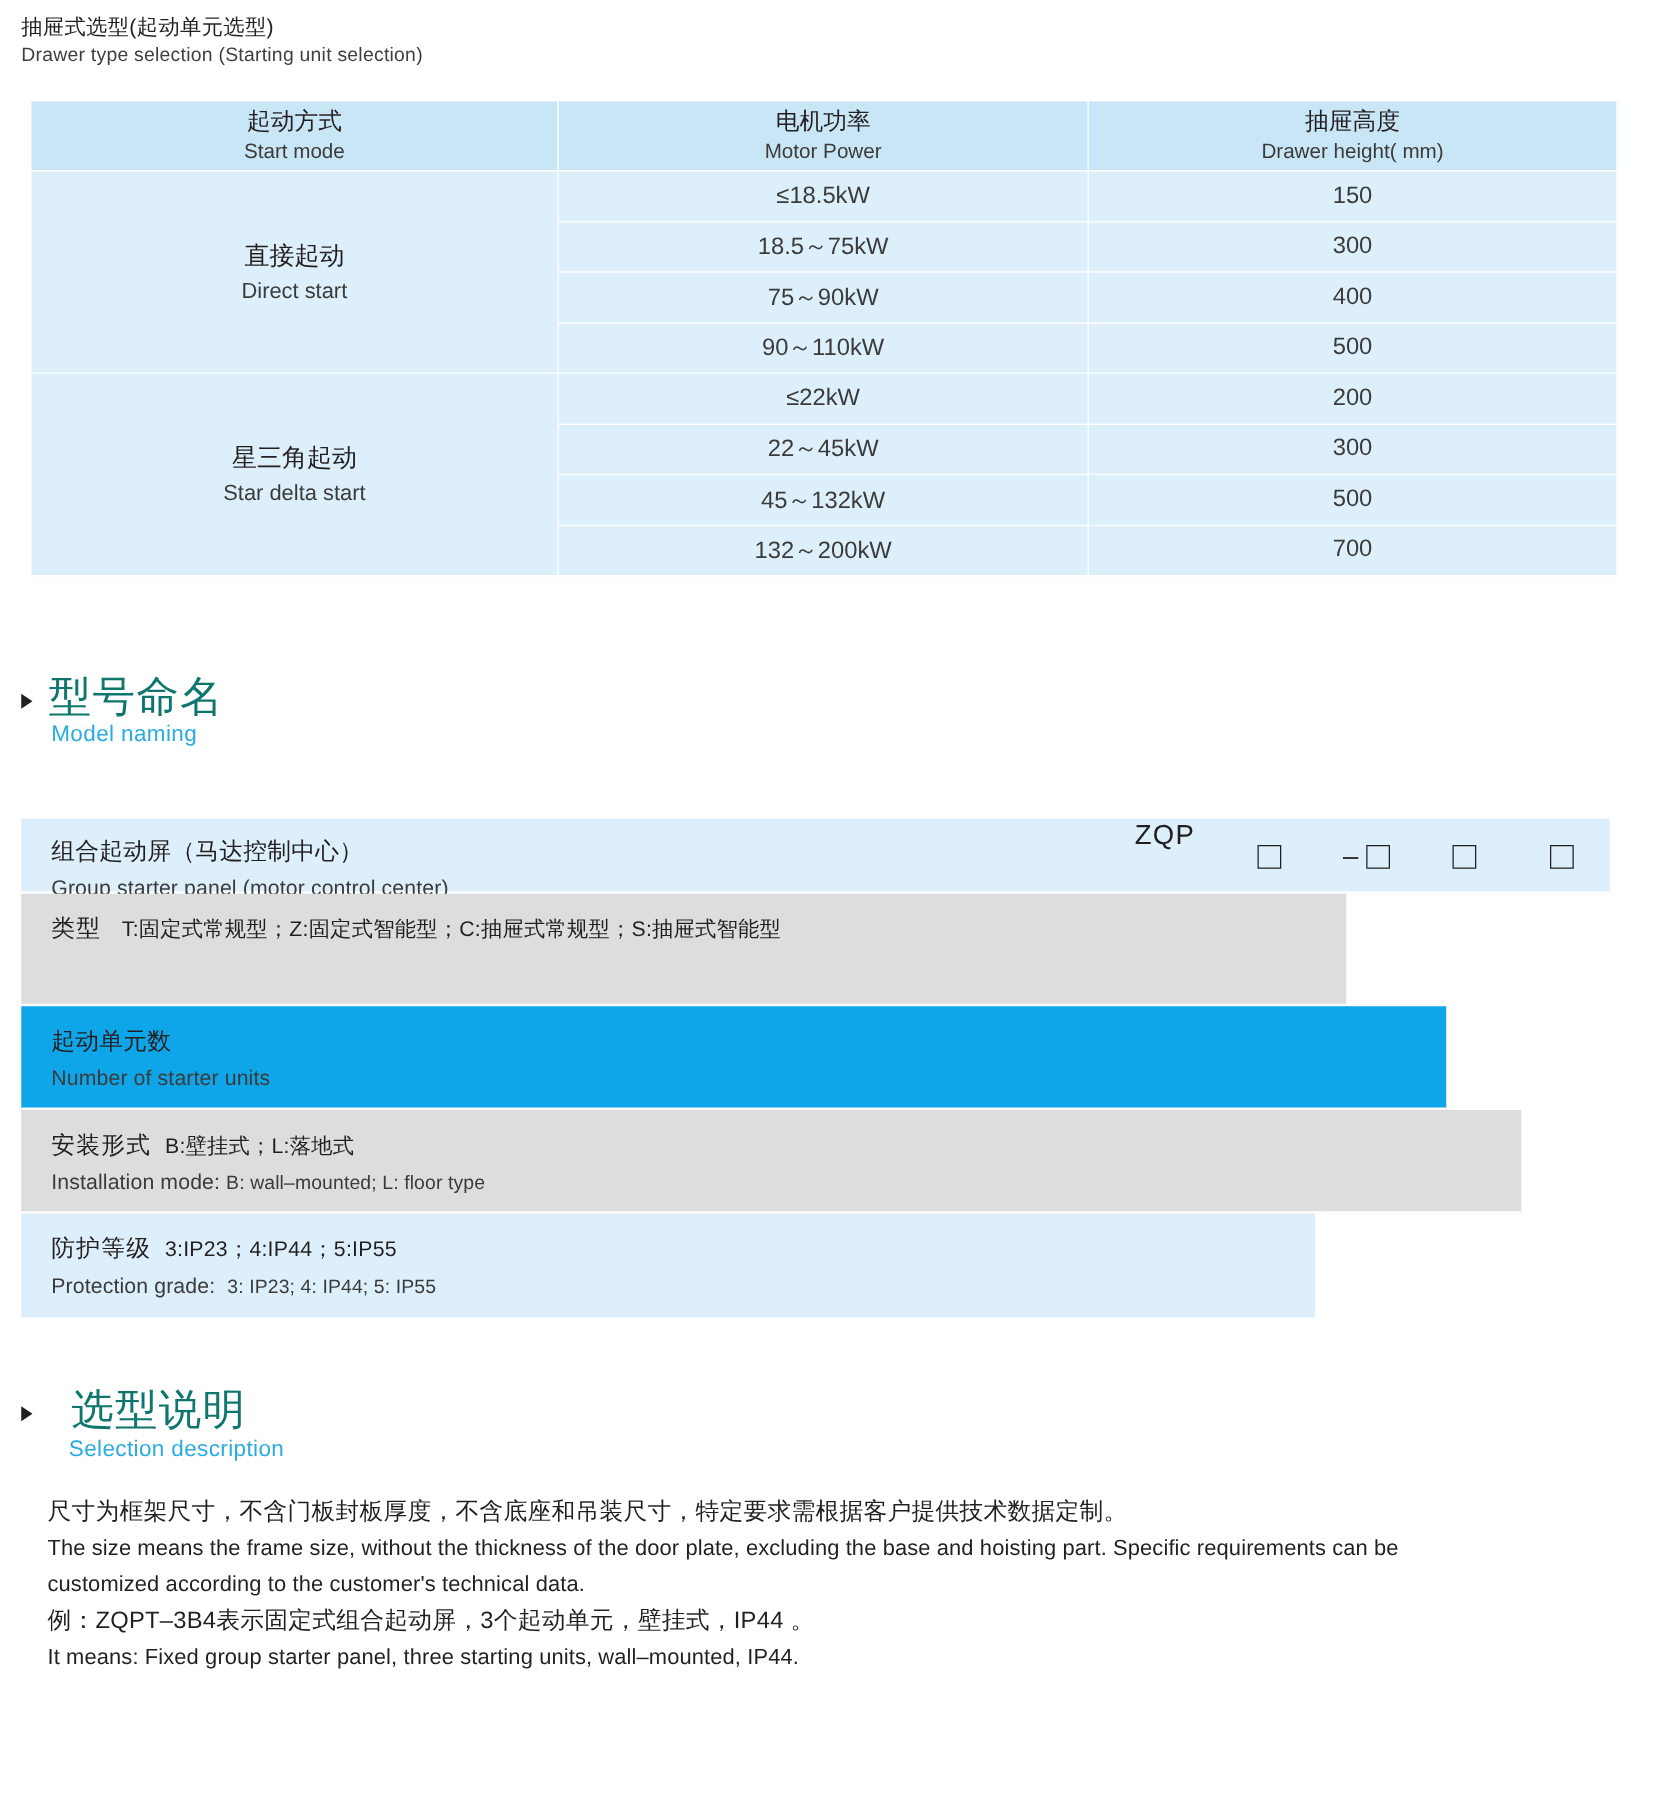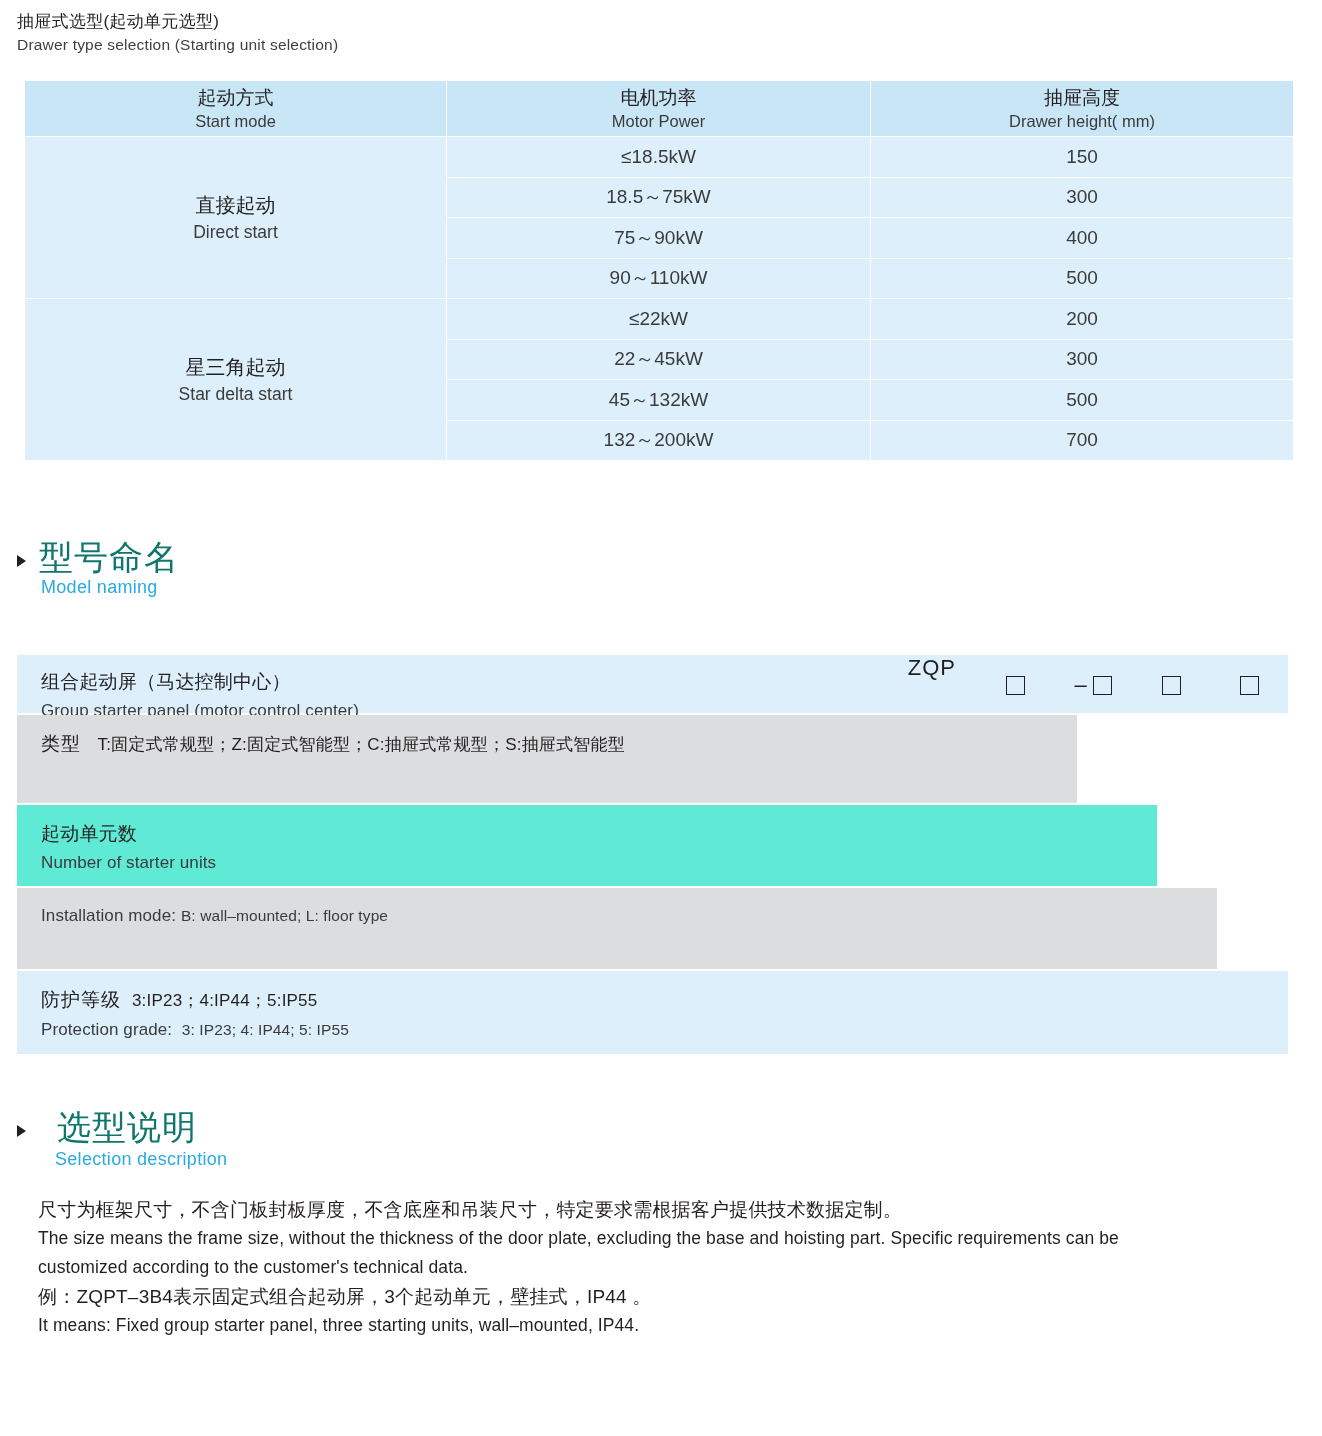--- a/index.html
+++ b/index.html
@@ -145,31 +145,31 @@
   .r-en {
     font-size: 17px;
     color: #3b3b3b;
     line-height: 27px;
     letter-spacing: 0.1px;
   }
   .r-en .small { font-size: 15.5px; }
 
   .row1 { background: #ddeffb; height: 60px; }
   .row2 { background: #dcdddf; height: 90px; }
-  .row3 { background: #5eead4; height: 83px; }
+  .row3 { background: #0ea5e9; height: 83px; }
   .row4 { background: #dcdddf; height: 83px; }
   .row5 { background: #ddeffb; height: 85px; }
 
   .row1 .txt { padding-top: 12px; }
 
   
   .row2 { width: 1060px; }
   .row3 { width: 1140px; }
   .row4 { width: 1200px; }
-  .row5 { width: 1271px; }
+  .row5 { width: 1035px; }
 
   
   .code {
     position: absolute;
     right: 0;
     top: 0;
     height: 60px;
     display: flex;
     font-size: 22px;
     color: #231f20;
@@ -332,20 +332,21 @@
 
   <div class="row row3">
     <div class="txt">
       <div class="r-cn">起动单元数</div>
       <div class="r-en">Number of starter units</div>
     </div>
   </div>
 
   <div class="row row4">
     <div class="txt">
+      <div class="r-cn"><span class="lbl">安装形式</span>&nbsp;&nbsp;<span class="small">B:壁挂式；L:落地式</span></div>
       <div class="r-en"><span>Installation mode:</span>&nbsp;<span class="small">B: wall–mounted; L: floor type</span></div>
     </div>
   </div>
 
   <div class="row row5">
     <div class="txt">
       <div class="r-cn"><span class="lbl">防护等级</span>&nbsp;&nbsp;<span class="small">3:IP23；4:IP44；5:IP55</span></div>
       <div class="r-en"><span>Protection grade:</span>&nbsp;&nbsp;<span class="small">3: IP23; 4: IP44; 5: IP55</span></div>
     </div>
   </div>

